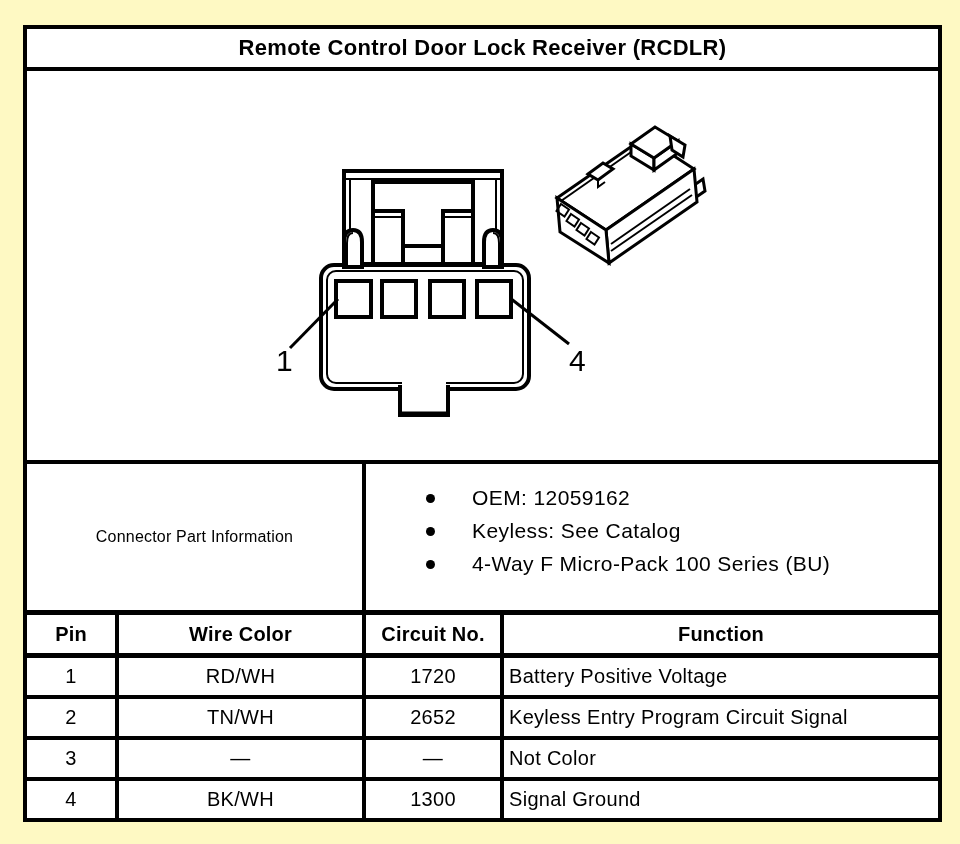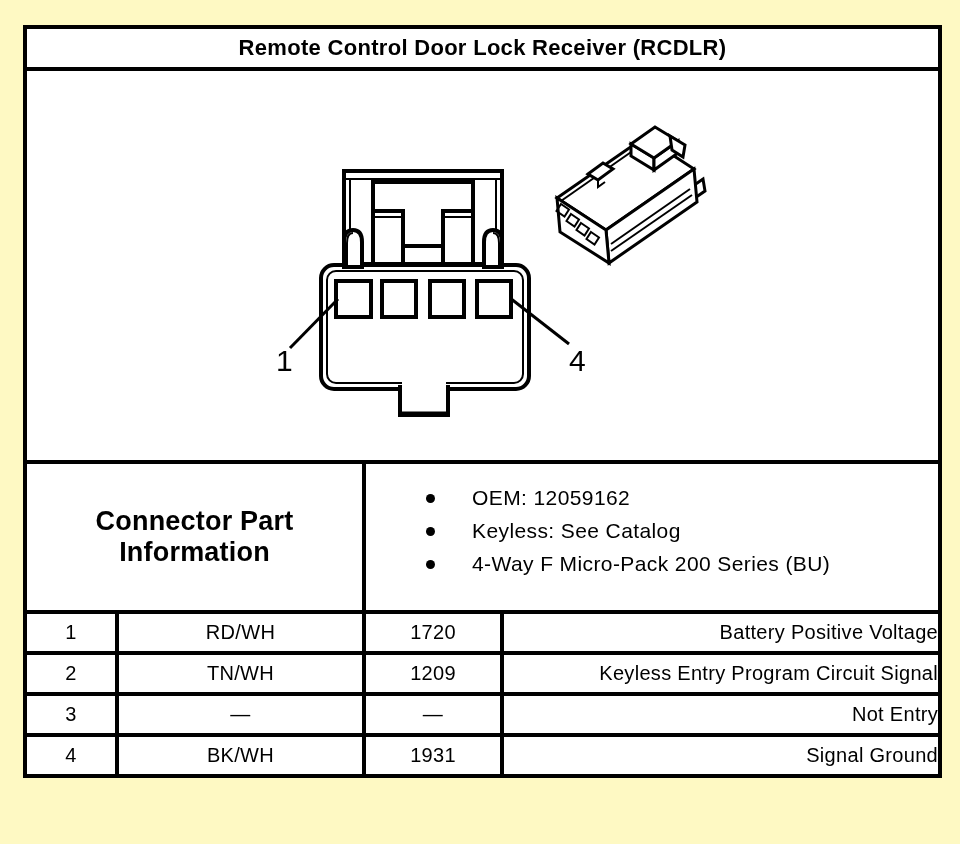--- a/index.html
+++ b/index.html
@@ -41,22 +41,22 @@
   }
   td.diagram-cell {
     height: 389px;
     vertical-align: top;
   }
   td.diagram-cell svg { display: block; }
   td.pi-label-cell {
     height: 146px;
     text-align: center;
     vertical-align: middle;
-    font-size: 27px;
-    font-weight: bold;
+    font-size: 16px;
+    font-weight: normal;
     letter-spacing: 0.2px;
   }
   td.pi-bullets-cell { vertical-align: middle; }
   .bullets {
     padding: 4px 4px 16px 60px;
   }
   .bullet-line {
     display: flex;
     align-items: center;
     height: 33px;
@@ -84,21 +84,21 @@
   }
   tr.data-row td {
     height: 37px;
     font-size: 20px;
     text-align: center;
     vertical-align: middle;
     letter-spacing: 0.3px;
     white-space: nowrap;
   }
   tr.data-row td.fn-cell {
-    text-align: right;
+    text-align: left;
     padding-left: 5px;
   }
   .stroke4 { fill: #ffffff; stroke: #000000; stroke-width: 4; }
   .stroke3 { fill: #ffffff; stroke: #000000; stroke-width: 3; }
   .stroke2 { fill: none;    stroke: #000000; stroke-width: 2; }
   .lineonly3 { fill: none; stroke: #000000; stroke-width: 3; }
   .pinlabel {
     font-family: "Liberation Sans", sans-serif;
     font-size: 30px;
     fill: #000000;
@@ -199,46 +199,52 @@
           <div class="bullet-line">
             <span class="bullet-dot"></span>
             <span>OEM: 12059162</span>
           </div>
           <div class="bullet-line">
             <span class="bullet-dot"></span>
             <span>Keyless: See Catalog</span>
           </div>
           <div class="bullet-line">
             <span class="bullet-dot"></span>
-            <span>4-Way F Micro-Pack 200 Series (BU)</span>
+            <span>4-Way F Micro-Pack 100 Series (BU)</span>
           </div>
         </div>
       </td>
     </tr>
 
+    <tr class="head-row">
+      <th>Pin</th>
+      <th>Wire Color</th>
+      <th>Circuit No.</th>
+      <th>Function</th>
+    </tr>
 
     <tr class="data-row">
       <td>1</td>
       <td>RD/WH</td>
       <td>1720</td>
       <td class="fn-cell">Battery Positive Voltage</td>
     </tr>
     <tr class="data-row">
       <td>2</td>
       <td>TN/WH</td>
-      <td>1209</td>
+      <td>2652</td>
       <td class="fn-cell">Keyless Entry Program Circuit Signal</td>
     </tr>
     <tr class="data-row">
       <td>3</td>
       <td>—</td>
       <td>—</td>
-      <td class="fn-cell">Not Entry</td>
+      <td class="fn-cell">Not Color</td>
     </tr>
     <tr class="data-row">
       <td>4</td>
       <td>BK/WH</td>
-      <td>1931</td>
+      <td>1300</td>
       <td class="fn-cell">Signal Ground</td>
     </tr>
   </tbody>
     </table>
 </div>
 
 </body></html>

